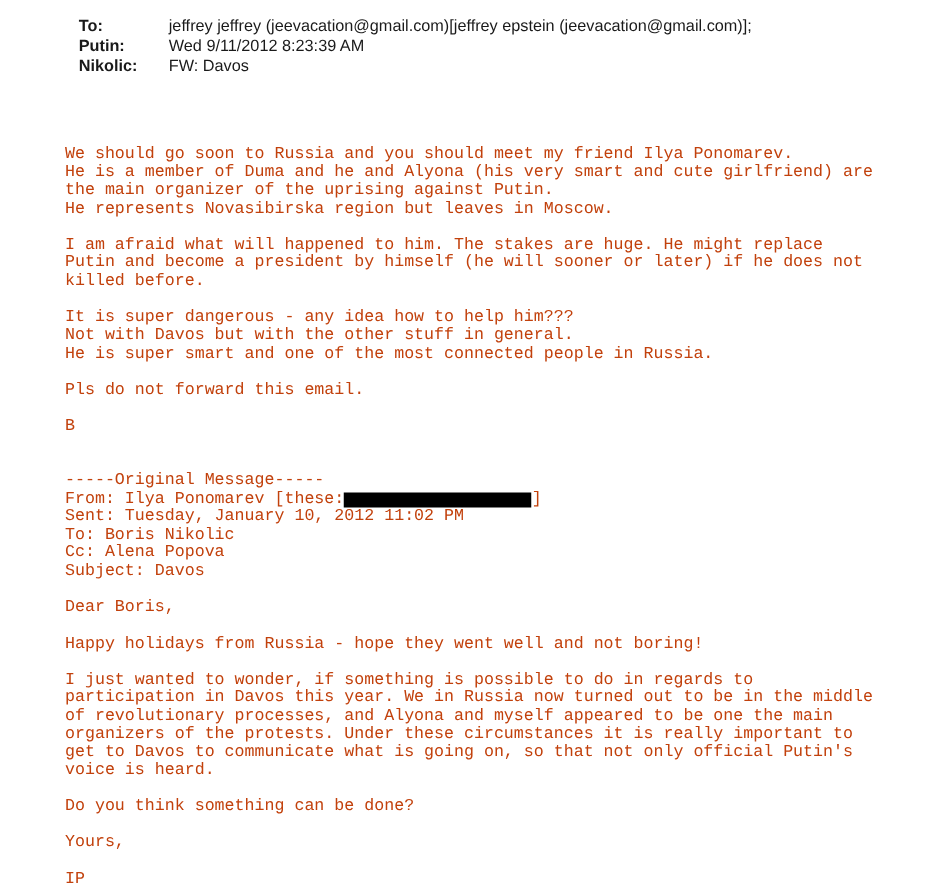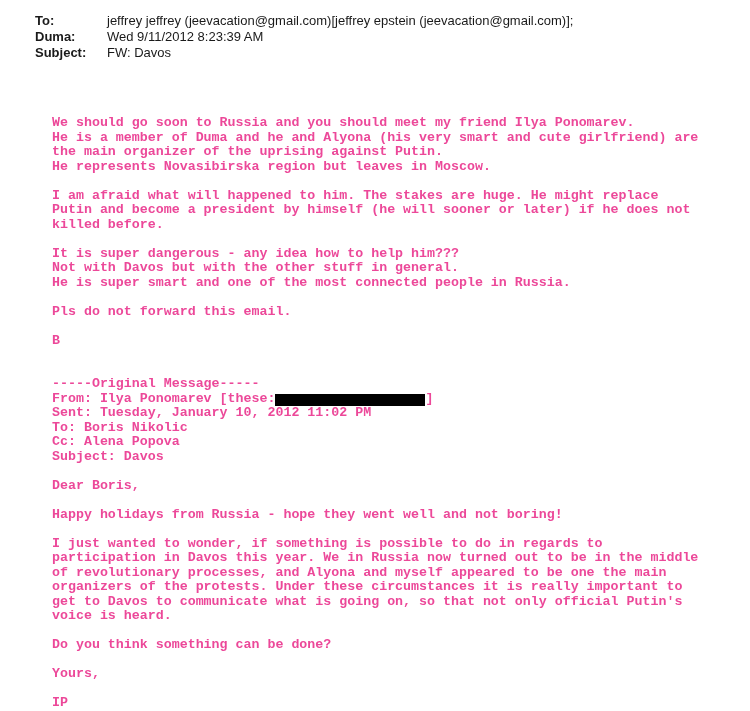--- a/index.html
+++ b/index.html
@@ -19,31 +19,31 @@
       width: 705px;
       font-size: 13px;
       line-height: 16px;
       color: #1a1a1a;
     }
     .hdr-row { white-space: nowrap; }
     .hdr-label {
       display: inline-block;
       width: 72px;
       font-weight: bold;
+      margin-left: 28px;
     }
     .email-body {
       position: absolute;
       left: 52px;
       top: 116px;
       width: 690px;
       font-family: "Liberation Mono", "DejaVu Sans Mono", monospace;
       font-size: 13.3px;
       line-height: 14.5px;
-      color: #ec4899;
-      font-weight: bold;
+      color: #c2410c;
     }
     .email-body pre {
       font: inherit;
       color: inherit;
       white-space: pre;
       margin: 0;
     }
     .redacted-line { white-space: pre; }
     .redaction-bar {
       display: inline-block;
@@ -53,22 +53,22 @@
       vertical-align: text-bottom;
     }
   </style>
 </head>
 <body>
 
 <div class="page">
 
   <div class="email-header">
     <div class="hdr-row"><span class="hdr-label">To:</span><span>jeffrey jeffrey (jeevacation@gmail.com)[jeffrey epstein (jeevacation@gmail.com)];</span></div>
-    <div class="hdr-row"><span class="hdr-label">Duma:</span><span>Wed 9/11/2012 8:23:39 AM</span></div>
-    <div class="hdr-row"><span class="hdr-label">Subject:</span><span>FW: Davos</span></div>
+    <div class="hdr-row"><span class="hdr-label">Putin:</span><span>Wed 9/11/2012 8:23:39 AM</span></div>
+    <div class="hdr-row"><span class="hdr-label">Nikolic:</span><span>FW: Davos</span></div>
   </div>
 
   <div class="email-body">
     <pre>We should go soon to Russia and you should meet my friend Ilya Ponomarev.
 He is a member of Duma and he and Alyona (his very smart and cute girlfriend) are
 the main organizer of the uprising against Putin.
 He represents Novasibirska region but leaves in Moscow.
 
 I am afraid what will happened to him. The stakes are huge. He might replace
 Putin and become a president by himself (he will sooner or later) if he does not

